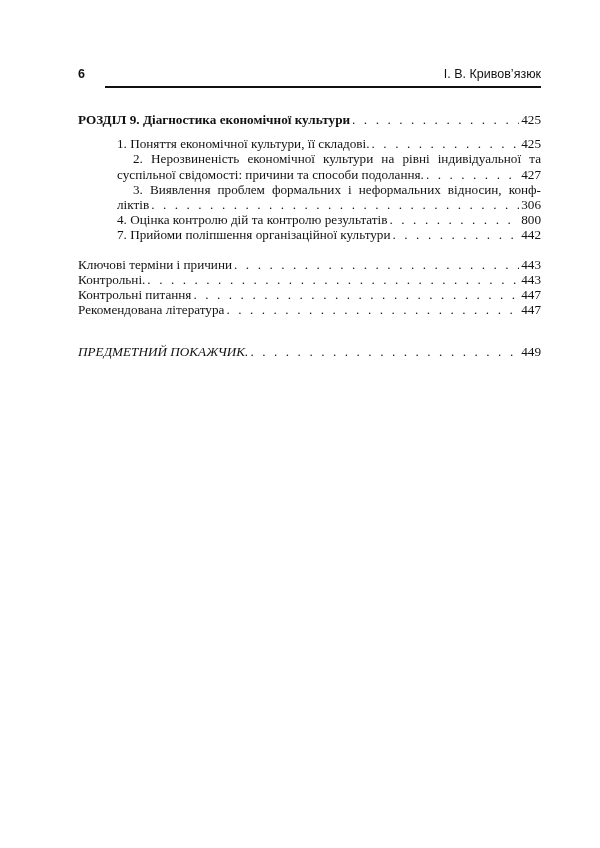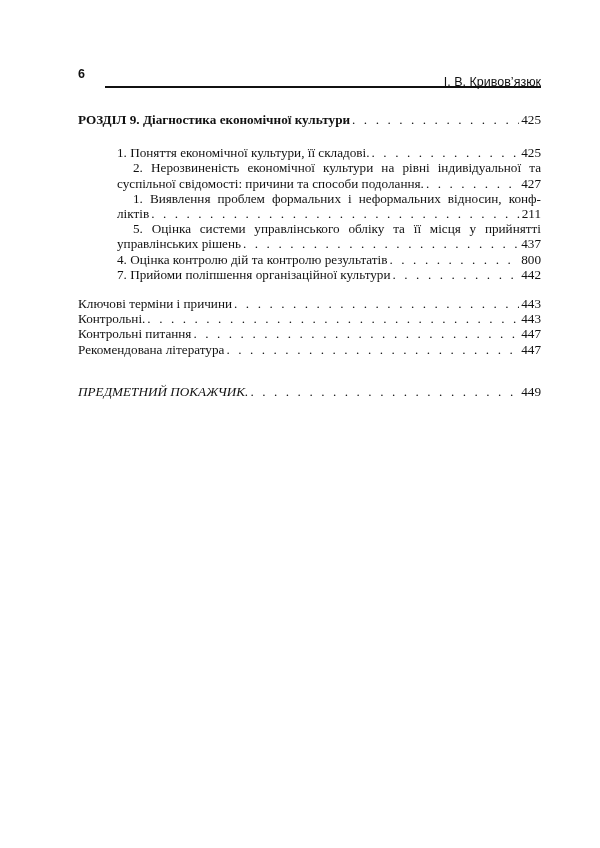--- a/index.html
+++ b/index.html
@@ -1,25 +1,25 @@
 <!DOCTYPE html>
 <html><head>
   <meta charset="utf-8">
   <style>
     html, body { margin: 0; padding: 0; background: #ffffff; }
     body { width: 600px; height: 848px; position: relative; overflow: hidden; color: #111; }
     .page-header { position: absolute; left: 78px; top: 67px; width: 463px; height: 16px;
       font-family: "Liberation Sans", sans-serif; font-size: 12.5px; font-weight: bold; }
     .page-number { position: absolute; left: 0; top: 0; }
-    .running-head { position: absolute; right: 0; top: 8px; font-weight: normal; font-size: 12.5px; padding-left: 12px; }
+    .running-head { position: absolute; right: 0; top: 0; font-weight: normal; font-size: 12.5px; padding-left: 12px; }
     .rule { position: absolute; left: 105px; top: 86px; width: 436px; height: 2px; background: #111; }
     .toc { position: absolute; left: 78px; top: 112px; width: 463px;
       font-family: "Liberation Serif", serif; font-size: 13.2px; line-height: 15.2px; }
     .entry { position: relative; }
-    .entry.chapter { font-weight: bold; margin-bottom: 18px; }
+    .entry.chapter { font-weight: bold; margin-bottom: 9px; }
     .entry.sub { padding-left: 39px; text-align: justify; }
     .entry.gap-top { margin-top: 14px; }
     .entry.index { margin-top: 27px; font-style: italic; }
     .line { display: flex; align-items: baseline; white-space: nowrap; }
     .line .t { flex: 0 0 auto; }
     .line .dots { flex: 1 1 auto; overflow: hidden; white-space: nowrap; letter-spacing: 2.6px;
       margin: 0 2px; font-style: normal; font-weight: normal; }
     .line .dots::before { content: ". . . . . . . . . . . . . . . . . . . . . . . . . . . . . . . . . . . . . . . . . . . . . . . . . . . . . . . . . . . . . . . . . . . . . . . . . . . . . . . . . . . . . . . . . . . . . . . . . . . . . ."; }
     .line .pg { flex: 0 0 auto; font-weight: normal; font-style: normal; }
     .entry.chapter .line .pg { font-weight: normal; }
@@ -55,37 +55,29 @@
   <div class="entry sub">
     <span class="wrap">2. Нерозвиненість економічної культури на рівні індивідуальної та</span>
     <div class="line">
       <span class="t">суспільної свідомості: причини та способи подолання.</span>
       <span class="dots"></span>
       <span class="pg">427</span>
     </div>
   </div>
 
   <div class="entry sub">
-    <span class="wrap">1. Виявлення проблем формальних і неформальних відносин, конф-</span>
+    <span class="wrap">3. Виявлення проблем формальних і неформальних відносин, конф-</span>
     <div class="line">
       <span class="t">ліктів</span>
       <span class="dots"></span>
-      <span class="pg">211</span>
+      <span class="pg">306</span>
     </div>
   </div>
 
 
-  <div class="entry sub">
-    <span class="wrap">5. Оцінка системи управлінського обліку та її місця у прийнятті</span>
-    <div class="line">
-      <span class="t">управлінських рішень</span>
-      <span class="dots"></span>
-      <span class="pg">437</span>
-    </div>
-  </div>
 
   <div class="entry sub">
     <div class="line">
       <span class="t">4. Оцінка контролю дій та контролю результатів</span>
       <span class="dots"></span>
       <span class="pg">800</span>
     </div>
   </div>
 
   <div class="entry sub">

